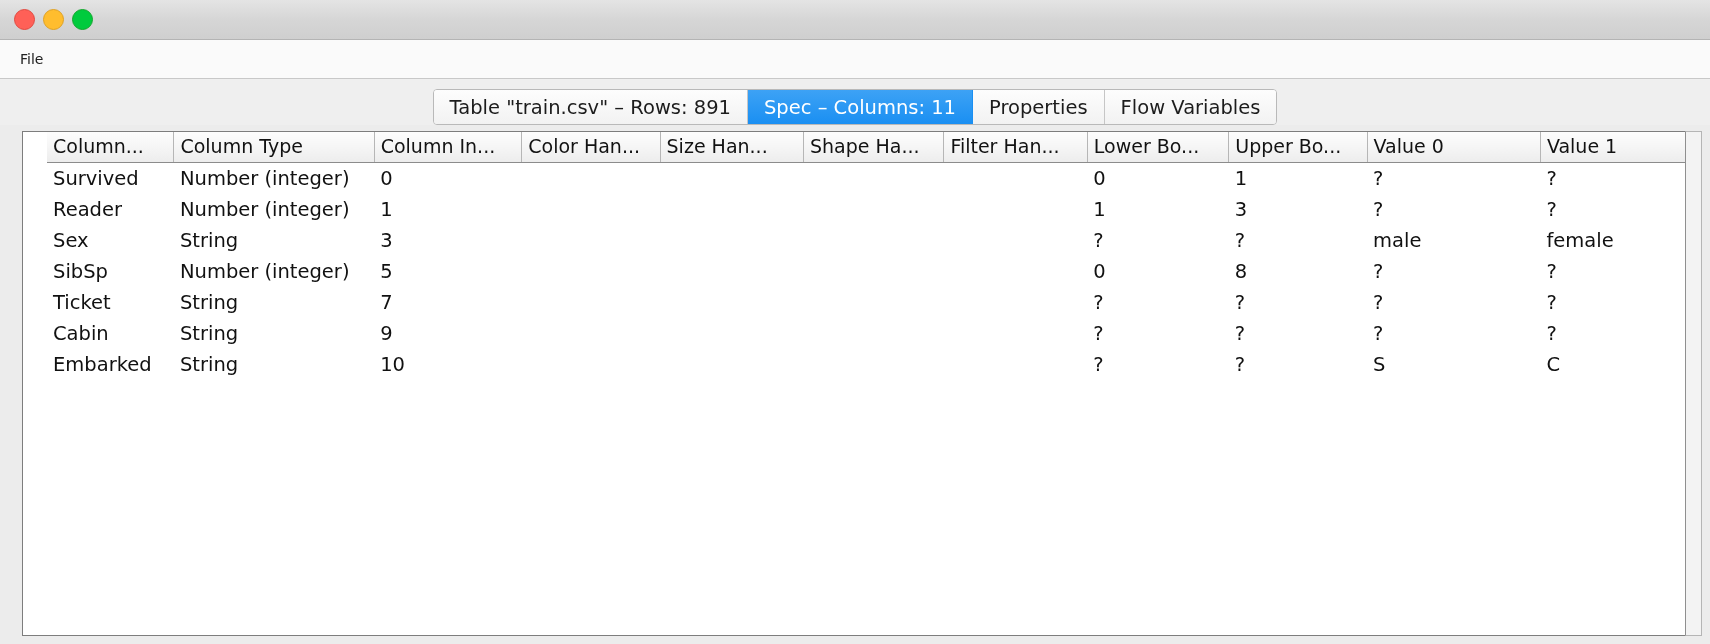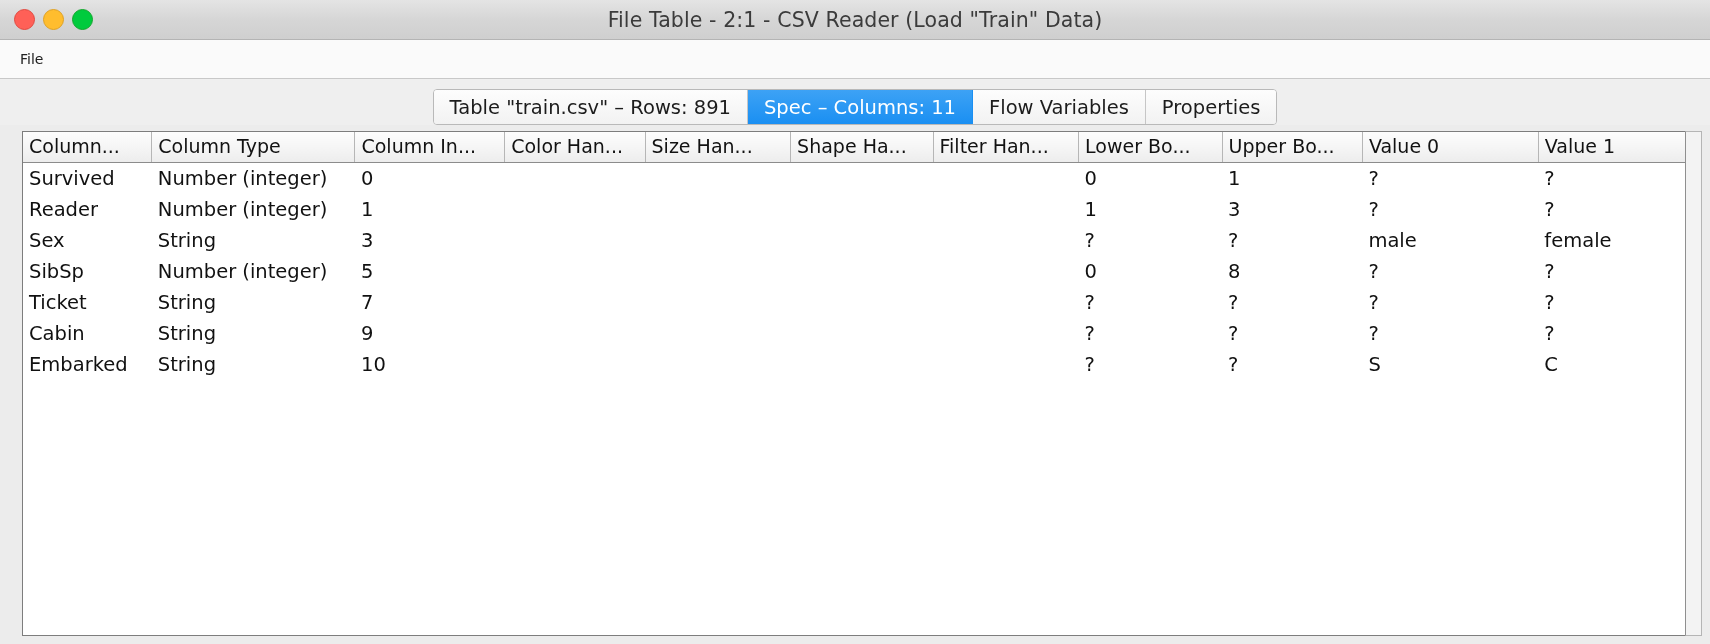--- a/index.html
+++ b/index.html
@@ -126,20 +126,21 @@
     overflow: hidden;
   }
   .table-outer {
     flex: 1 1 auto;
     display: flex;
     flex-direction: column;
     border: 1px solid #7d7d7d;
     border-right: none;
     background: #ffffff;
     overflow: hidden;
+    padding-left: 24px;
   }
 
   table.spec {
     border-collapse: collapse;
     table-layout: fixed;
     width: 100%;
   }
   table.spec thead th {
     background: linear-gradient(to bottom,#fdfdfd,#ededed);
     border-right: 1px solid #b6b6b6;
@@ -206,33 +207,32 @@
 <body>
 
 <div class="window">
 
   <div class="titlebar">
     <div class="traffic">
       <span class="light close"></span>
       <span class="light min"></span>
       <span class="light max"></span>
     </div>
-    <div class="title-text">File Table - 2:1 - CSV Reader (Load "Train" Data)</div>
   </div>
 
   <div class="menubar">
     <div class="menu-item">File</div>
   </div>
 
   <div class="tabstrip-wrap">
     <div class="tabstrip">
       <div class="tab">Table "train.csv" – Rows: 891</div>
       <div class="tab selected">Spec – Columns: 11</div>
+      <div class="tab">Properties</div>
       <div class="tab">Flow Variables</div>
-      <div class="tab">Properties</div>
     </div>
   </div>
 
   <div class="table-area">
     <div class="table-outer">
       <table class="spec">
         <thead>
           <tr>
             <th class="c-name">Column...</th>
             <th class="c-type">Column Type</th>

